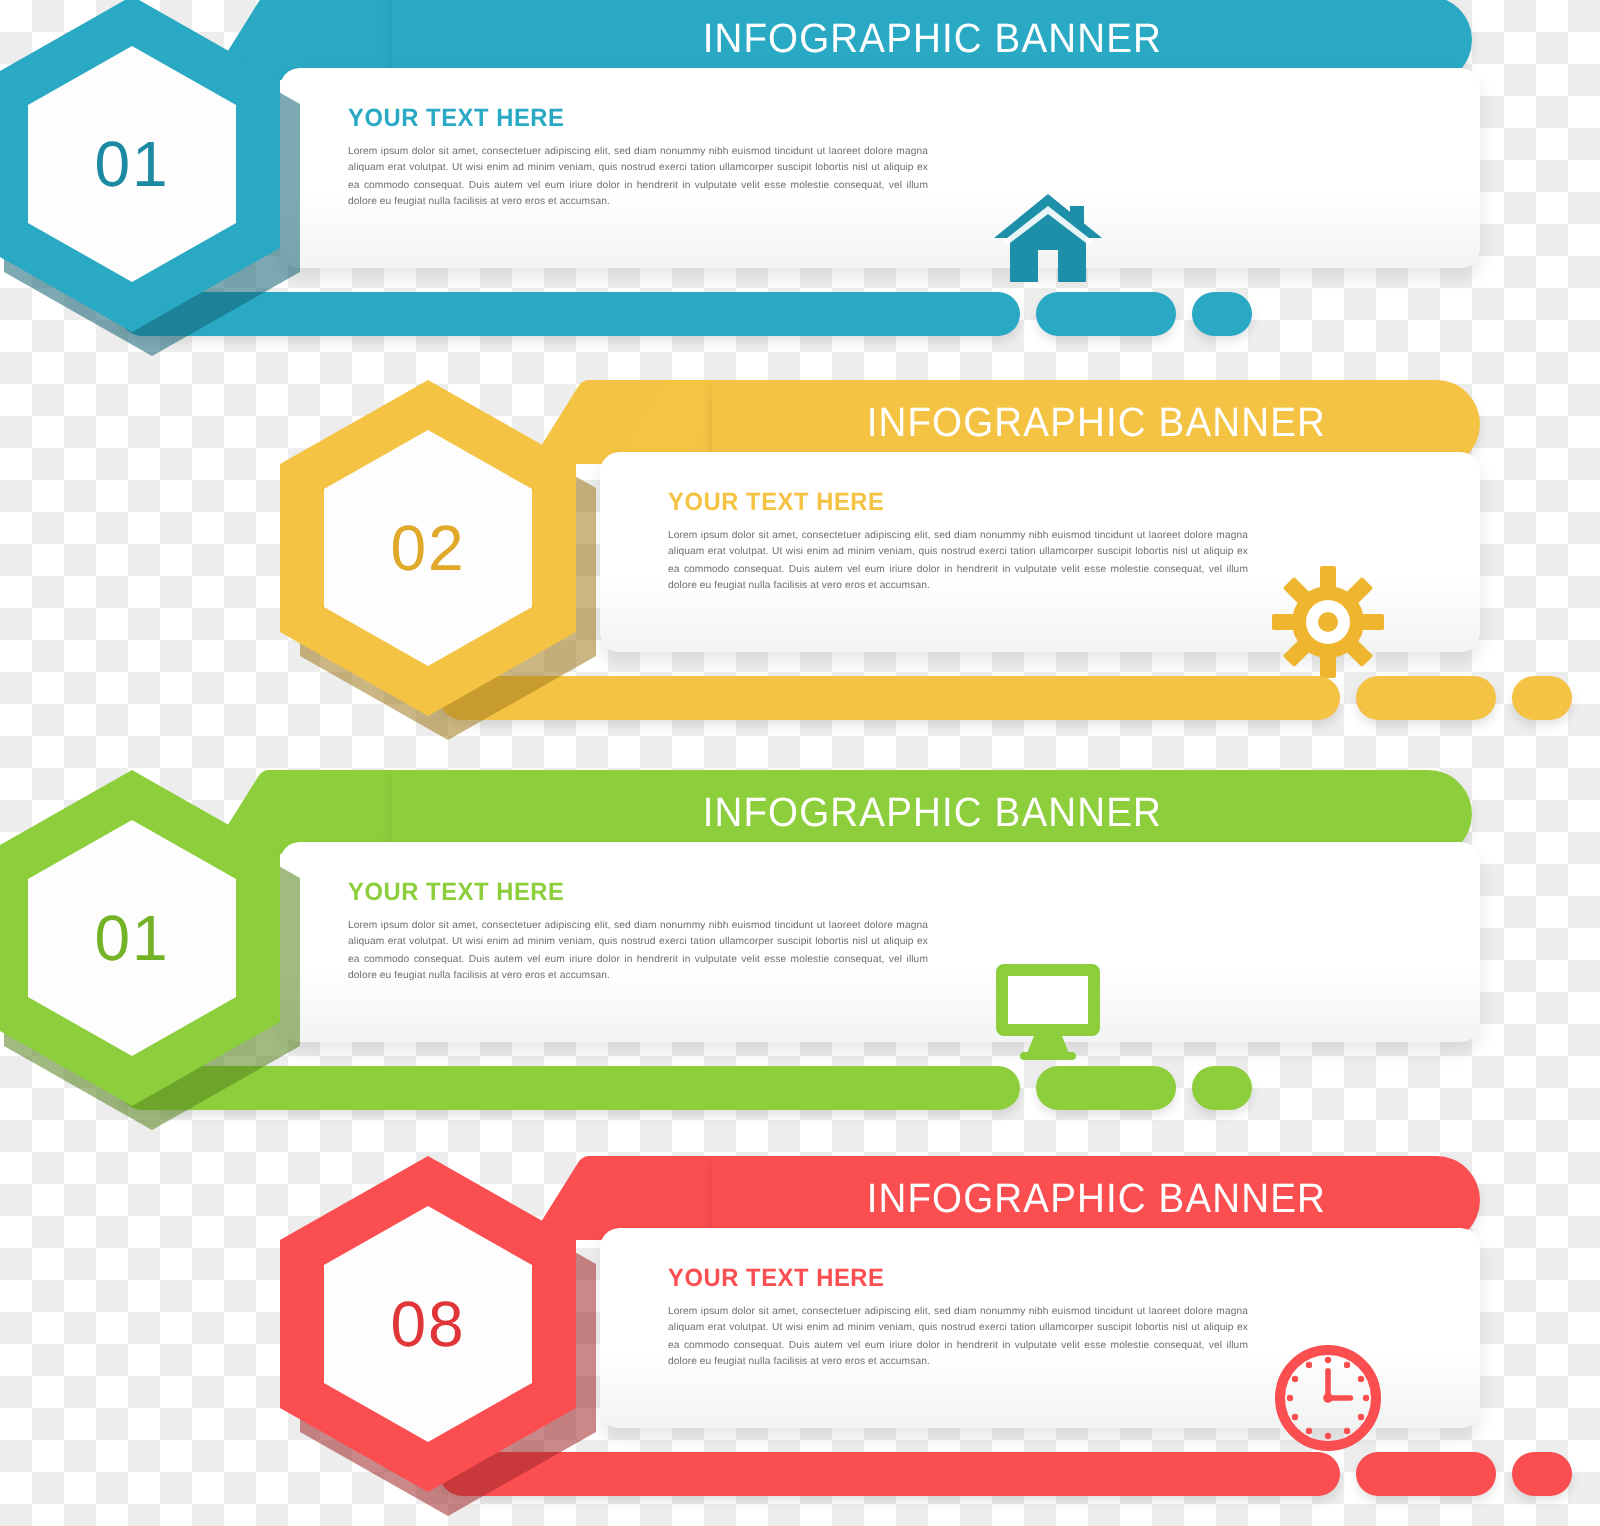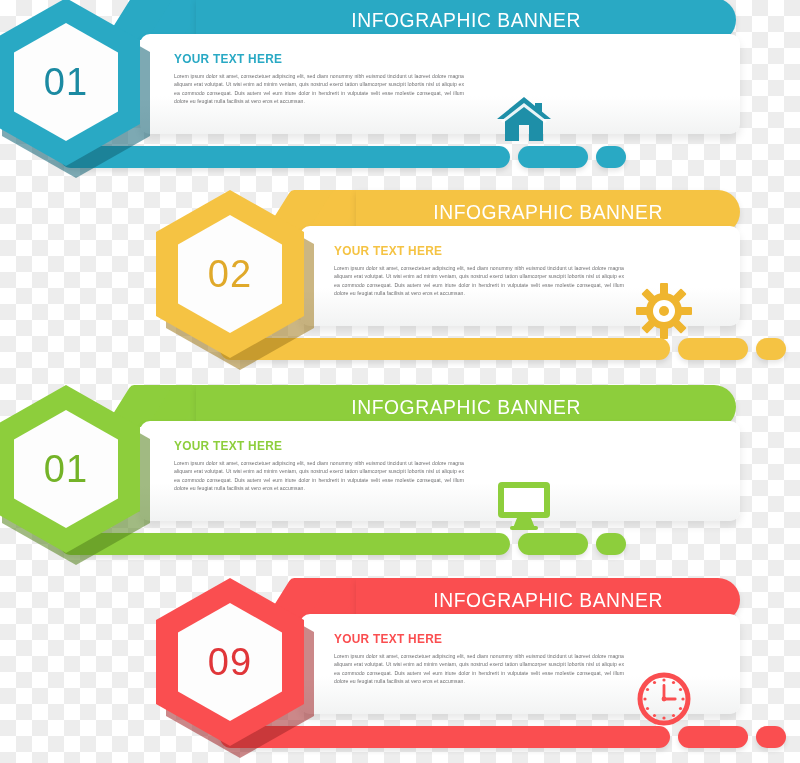--- a/index.html
+++ b/index.html
@@ -75,35 +75,35 @@
     position:absolute;left:22px;top:25px;right:22px;bottom:25px;
     background:#fdfdfd;
     clip-path:polygon(50% 0%,100% 25%,100% 75%,50% 100%,0% 75%,0% 25%);
     display:flex;align-items:center;justify-content:center;
   }
   .hex-shadow{
     position:absolute;left:10px;top:12px;width:148px;height:168px;
     clip-path:polygon(50% 0%,100% 25%,100% 75%,50% 100%,0% 75%,0% 25%);
     opacity:.55;filter:brightness(.72);
   }
-  .hexnum{font-size:38px;font-weight:400;letter-spacing:1px;line-height:1;}
+  .hexnum{font-size:32px;font-weight:400;letter-spacing:1px;line-height:1;}
 
   
   .iconbox{position:absolute;top:54px;width:72px;height:62px;
            display:flex;align-items:center;justify-content:center;}
 
   
   .mir .ribbon.r1{left:278px;}
   .mir .ribbon.r2{left:320px;}
   .mir .headbar{left:356px;width:384px;border-radius:0 22px 22px 0;}
   .mir .card{left:300px;width:440px;}
   .mir .fb-long{left:220px;width:450px;}
   .mir .fb-mid{left:678px;width:70px;}
   .mir .fb-dot{left:756px;width:30px;}
-  .mir .hexwrap{left:156px;}
+  .mir .hexwrap{left:140px;}
 </style>
 </head>
 <body>
 
 <div class="banner b1">
   <div class="inner">
     <div class="ribbon r1" style="background: rgb(41, 169, 196);"></div>
     <div class="ribbon r2" style="background: rgb(41, 169, 196);"></div>
 
     <div class="headbar" style="background: rgb(41, 169, 196);">
@@ -259,18 +259,18 @@
     </div>
 
     <div class="footbar fb-long" style="background: rgb(250, 78, 80);"></div>
     <div class="footbar fb-mid" style="background: rgb(250, 78, 80);"></div>
     <div class="footbar fb-dot" style="background: rgb(250, 78, 80);"></div>
 
     <div class="hexwrap">
       <div class="hex-shadow" style="background: rgb(224, 54, 57);"></div>
       <div class="hex" style="background: rgb(250, 78, 80);">
         <div class="hex-inner">
-          <span class="hexnum" style="color: rgb(224, 54, 57);">09</span>
+          <span class="hexnum" style="color: rgb(224, 54, 57);">08</span>
         </div>
       </div>
     </div>
   </div>
 </div>
 
 </body></html>

